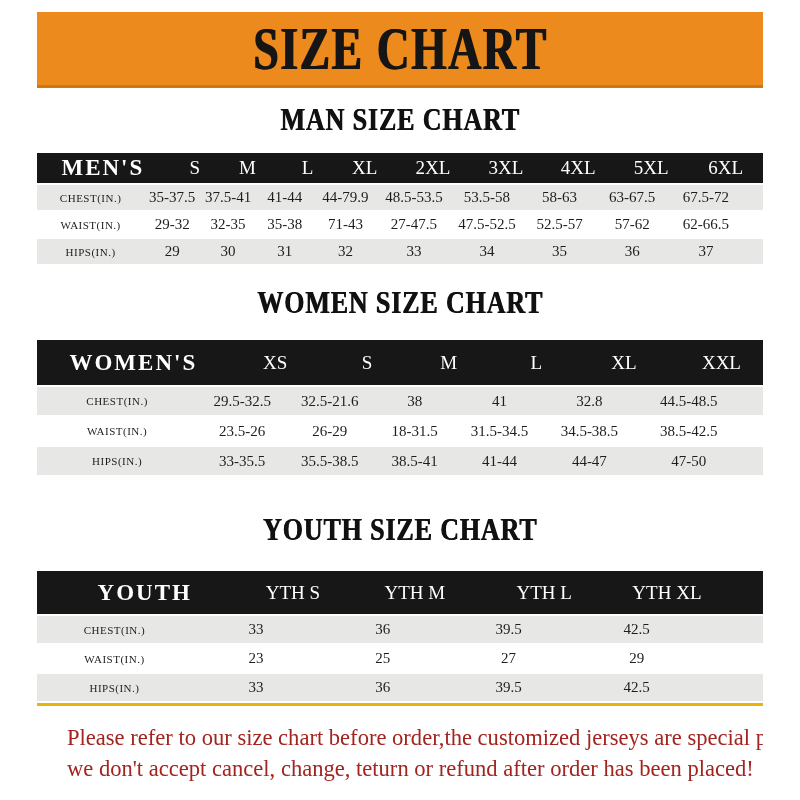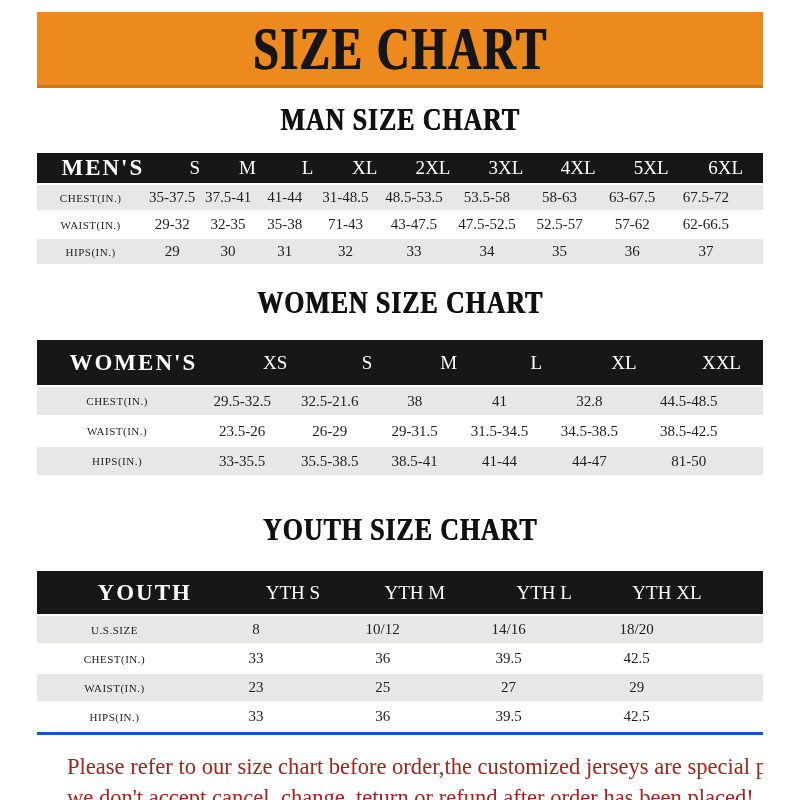--- a/index.html
+++ b/index.html
@@ -83,21 +83,21 @@
   }
   .tbl-men tbody td{height:25px;}
   .tbl-women tbody td{height:28px;}
   .tbl-youth tbody td{height:27px;}
   table.size-table tbody tr:nth-child(odd){background:var(--row-gray,#E7E7E5);}
   table.size-table tbody tr:nth-child(even){background:#ffffff;}
   table.size-table tbody td.row-label{
     font-size:11px;
     letter-spacing:0.5px;
   }
-  .tbl-youth{border-bottom:3px solid #1d4ed8;}
+  .tbl-youth{border-bottom:3px solid #eab308;}
   
   .footer-note{
     margin:16px 0 0 30px;
     color:var(--note-color,#A3241F);
   }
   .footer-note p{
     margin:0;
     font-size:24px;
     line-height:31px;
     transform:scaleX(0.94);
@@ -152,35 +152,35 @@
               <th>6XL</th>
               <th></th>
             </tr>
           </thead>
           <tbody>
             <tr>
               <td class="row-label">CHEST(IN.)</td>
               <td>35-37.5</td>
               <td>37.5-41</td>
               <td>41-44</td>
-              <td>31-48.5</td>
+              <td>44-79.9</td>
               <td>48.5-53.5</td>
               <td>53.5-58</td>
               <td>58-63</td>
               <td>63-67.5</td>
               <td>67.5-72</td>
               <td></td>
             </tr>
             <tr>
               <td class="row-label">WAIST(IN.)</td>
               <td>29-32</td>
               <td>32-35</td>
               <td>35-38</td>
               <td>71-43</td>
-              <td>43-47.5</td>
+              <td>27-47.5</td>
               <td>47.5-52.5</td>
               <td>52.5-57</td>
               <td>57-62</td>
               <td>62-66.5</td>
               <td></td>
             </tr>
             <tr>
               <td class="row-label">HIPS(IN.)</td>
               <td>29</td>
               <td>30</td>
@@ -230,34 +230,34 @@
               <td>38</td>
               <td>41</td>
               <td>32.8</td>
               <td>44.5-48.5</td>
               <td></td>
             </tr>
             <tr>
               <td class="row-label">WAIST(IN.)</td>
               <td>23.5-26</td>
               <td>26-29</td>
-              <td>29-31.5</td>
+              <td>18-31.5</td>
               <td>31.5-34.5</td>
               <td>34.5-38.5</td>
               <td>38.5-42.5</td>
               <td></td>
             </tr>
             <tr>
               <td class="row-label">HIPS(IN.)</td>
               <td>33-35.5</td>
               <td>35.5-38.5</td>
               <td>38.5-41</td>
               <td>41-44</td>
               <td>44-47</td>
-              <td>81-50</td>
+              <td>47-50</td>
               <td></td>
             </tr>
           </tbody>
         </table>
     </section>
 
     <section>
       <h2 class="section-heading" id="youth-heading">YOUTH SIZE CHART</h2>
       <table class="size-table tbl-youth">
           <colgroup>
@@ -273,28 +273,20 @@
               <th class="tbl-title">YOUTH</th>
               <th>YTH S</th>
               <th>YTH M</th>
               <th>YTH L</th>
               <th>YTH XL</th>
               <th></th>
             </tr>
           </thead>
           <tbody>
             <tr>
-              <td class="row-label">U.S.SIZE</td>
-              <td>8</td>
-              <td>10/12</td>
-              <td>14/16</td>
-              <td>18/20</td>
-              <td></td>
-            </tr>
-            <tr>
               <td class="row-label">CHEST(IN.)</td>
               <td>33</td>
               <td>36</td>
               <td>39.5</td>
               <td>42.5</td>
               <td></td>
             </tr>
             <tr>
               <td class="row-label">WAIST(IN.)</td>
               <td>23</td>

